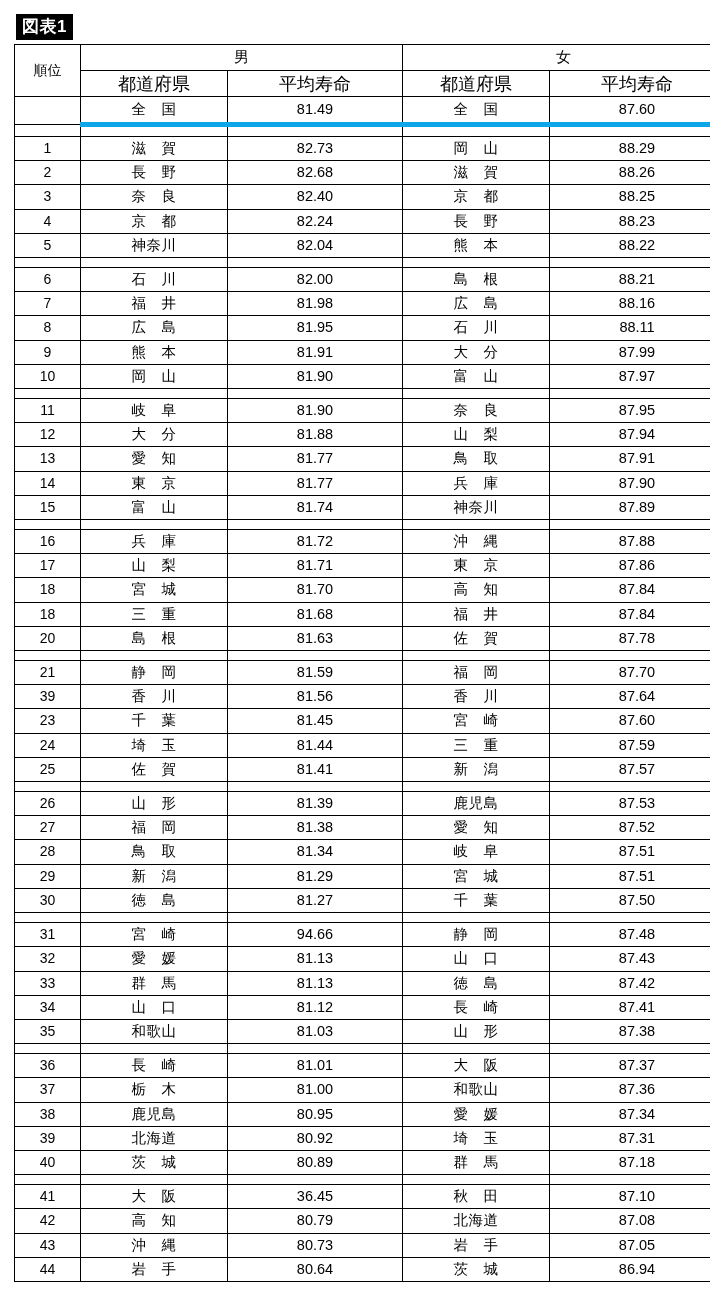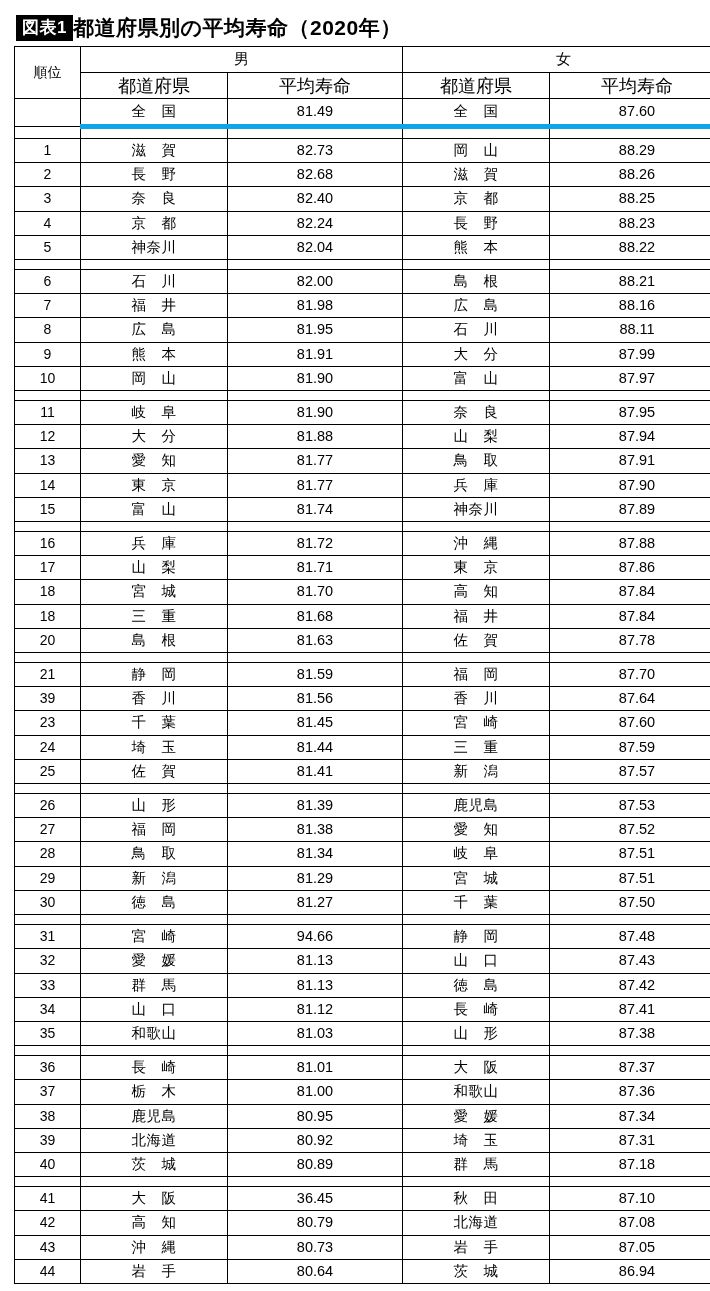--- a/index.html
+++ b/index.html
@@ -20,21 +20,21 @@
     height: 1291px;
     box-sizing: border-box;
     padding: 8px 14px 6px 14px;
     position: relative;
   }
 
   
   .title-row {
     display: flex;
     align-items: center;
-    gap: 0;
+    gap: 8px;
     margin: 6px 0 4px 2px;
   }
   .title-tag {
     background: #000000;
     color: #ffffff;
     font-weight: bold;
     font-size: 17px;
     line-height: 1;
     padding: 4px 6px 5px 6px;
     letter-spacing: 0.5px;
@@ -112,21 +112,20 @@
     font-variant-numeric: tabular-nums;
   }
 </style>
 </head>
 <body>
 
 <div class="page">
 
   <div class="title-row">
     <span class="title-tag">図表1</span>
-    <span class="title-text">都道府県別の平均寿命（2020年）</span>
   </div>
 
 
   <table class="lifetable">
     <colgroup>
       <col class="hdr-rank">
       <col class="col-pref">
       <col class="col-val">
       <col class="col-pref">
       <col class="col-val">

